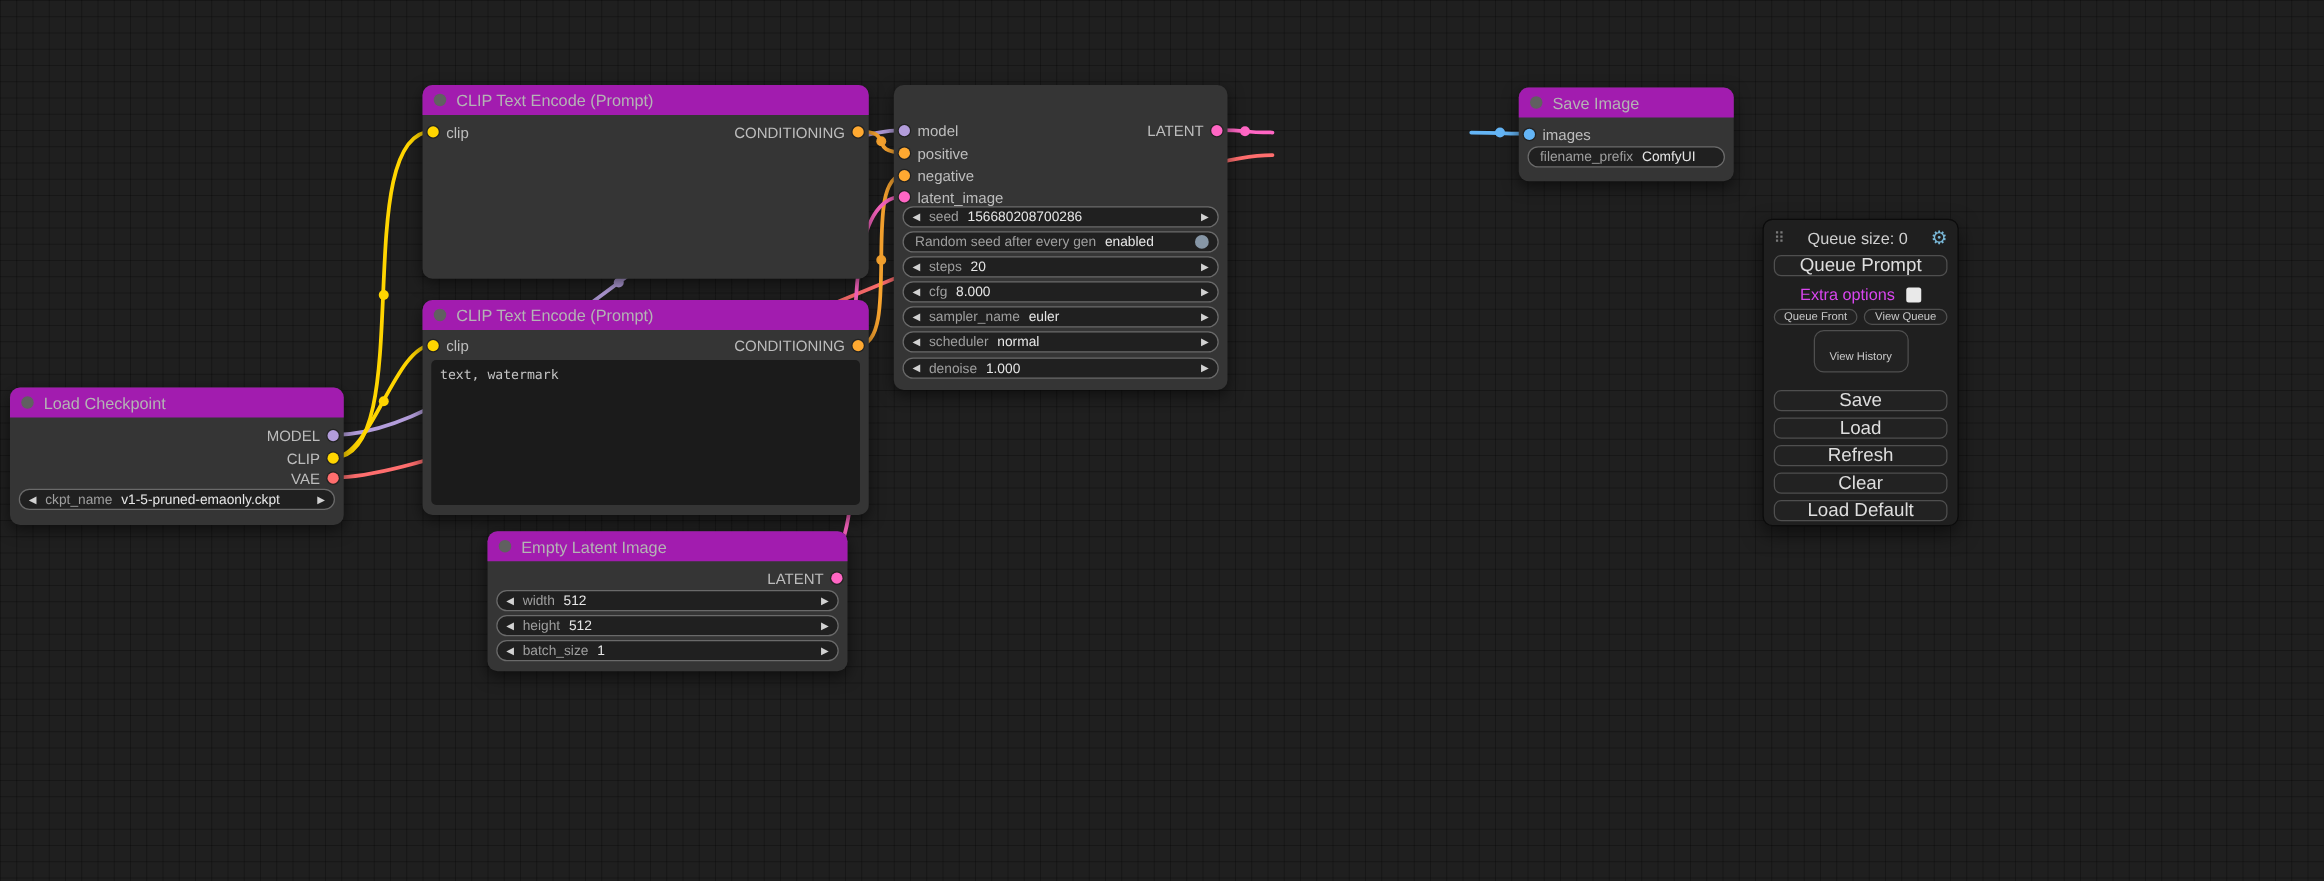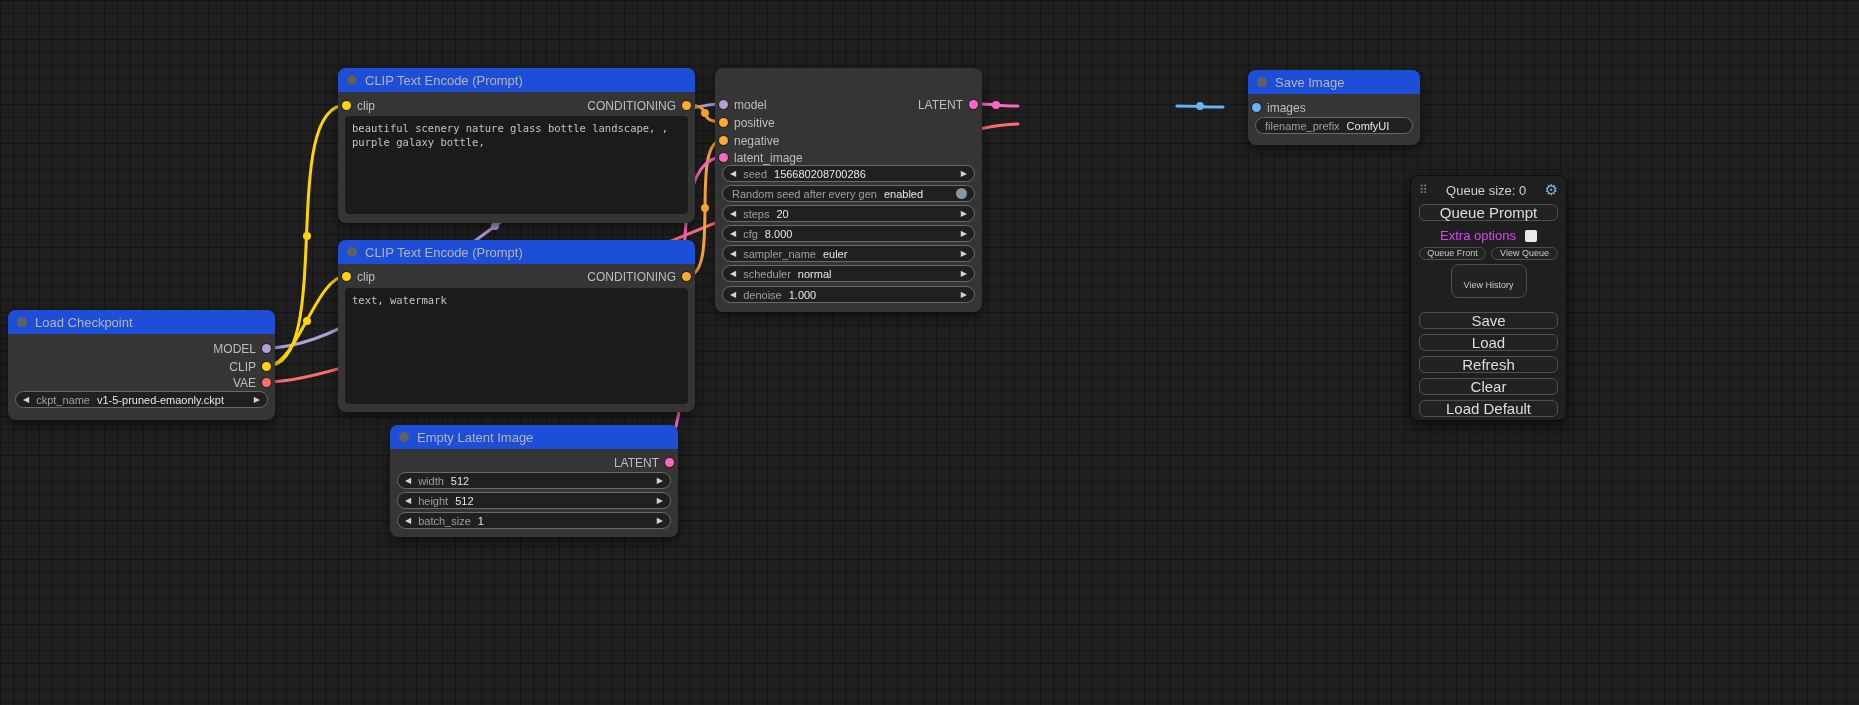--- a/index.html
+++ b/index.html
@@ -3,21 +3,21 @@
 <meta charset="utf-8">
 <style>
   html,body{margin:0;padding:0;width:1859px;height:705px;overflow:hidden;background:#1f1f1f;font-family:"Liberation Sans",sans-serif;}
   #canvas{position:relative;width:1859px;height:705px;background-color:#1f1f1f;
     background-image:linear-gradient(rgba(0,0,0,.28) 1px, transparent 1px),
                      linear-gradient(90deg, rgba(0,0,0,.28) 1px, transparent 1px);
     background-size:13px 13px;}
   #wires{position:absolute;left:0;top:0;z-index:1;}
   .wire{fill:none;stroke-width:3;stroke-linecap:round;}
   .node{position:absolute;z-index:2;background:#353535;border-radius:8px;box-shadow:0 4px 12px rgba(0,0,0,.55);color:#c8c8c8;}
-  .node-title{height:24px;background:#1d4ed8;border-radius:8px 8px 0 0;display:flex;align-items:center;gap:8px;padding:0 9px;font-size:13px;color:#b4b4b4;}
+  .node-title{height:24px;background:#a21caf;border-radius:8px 8px 0 0;display:flex;align-items:center;gap:8px;padding:0 9px;font-size:13px;color:#b4b4b4;}
   .collapse-dot{width:10px;height:10px;border-radius:50%;background:#606060;flex:none;}
   .slot{position:absolute;height:17px;display:flex;align-items:center;gap:6px;font-size:12px;color:#bdbdbd;}
   .slot.in{left:4px;}
   .slot.out{right:4px;}
   .dot{width:9px;height:9px;border-radius:50%;background:var(--c);flex:none;box-shadow:0 0 0 1px rgba(0,0,0,.35);}
   .widget{position:absolute;left:7px;right:7px;height:17px;background:#202020;border:1px solid #6a6a6a;border-radius:9px;display:flex;align-items:center;padding:0 7px;font-size:11px;color:#9f9f9f;box-sizing:border-box;}
   .widget .arrow{font-size:8px;color:#d2d2d2;flex:none;line-height:1;}
   .widget .wlabel{margin-left:7px;flex:none;white-space:nowrap;}
   .widget .wvalue{flex:1;text-align:left;margin:0 7px;color:#e6e6e6;white-space:nowrap;}
   .widget.noarrow .wlabel{margin-left:2px;}
@@ -94,21 +94,20 @@
       <span>CLIP Text Encode (Prompt)</span>
     </div>
     <div class="slot in" style="top:29px">
       <span class="dot" style="--c:var(--c-clip)"></span>
       <span>clip</span>
     </div>
     <div class="slot out" style="top:29px">
       <span>CONDITIONING</span>
       <span class="dot" style="--c:var(--c-conditioning)"></span>
     </div>
-    <div class="prompt" style="top:48px;height:98px">beautiful scenery nature glass bottle landscape, , purple galaxy bottle,</div>
   </div>
 
   <div class="node" style="left:338px;top:240px;width:357px;height:172px">
     <div class="node-title">
       <span class="collapse-dot"></span>
       <span>CLIP Text Encode (Prompt)</span>
     </div>
     <div class="slot in" style="top:28px">
       <span class="dot" style="--c:var(--c-clip)"></span>
       <span>clip</span>
@@ -207,21 +206,21 @@
     </div>
     <div class="widget" style="top:218px">
       <span class="arrow">◀</span>
       <span class="wlabel">denoise</span>
       <span class="wvalue">1.000</span>
       <span class="arrow">▶</span>
     </div>
   </div>
 
 
-  <div class="node" style="left:1248px;top:70px;width:172px;height:75px">
+  <div class="node" style="left:1215px;top:70px;width:172px;height:75px">
     <div class="node-title">
       <span class="collapse-dot"></span>
       <span>Save Image</span>
     </div>
     <div class="slot in" style="top:29px">
       <span class="dot" style="--c:var(--c-image)"></span>
       <span>images</span>
     </div>
     <div class="widget noarrow" style="top:47px">
       <span class="wlabel">filename_prefix</span>

